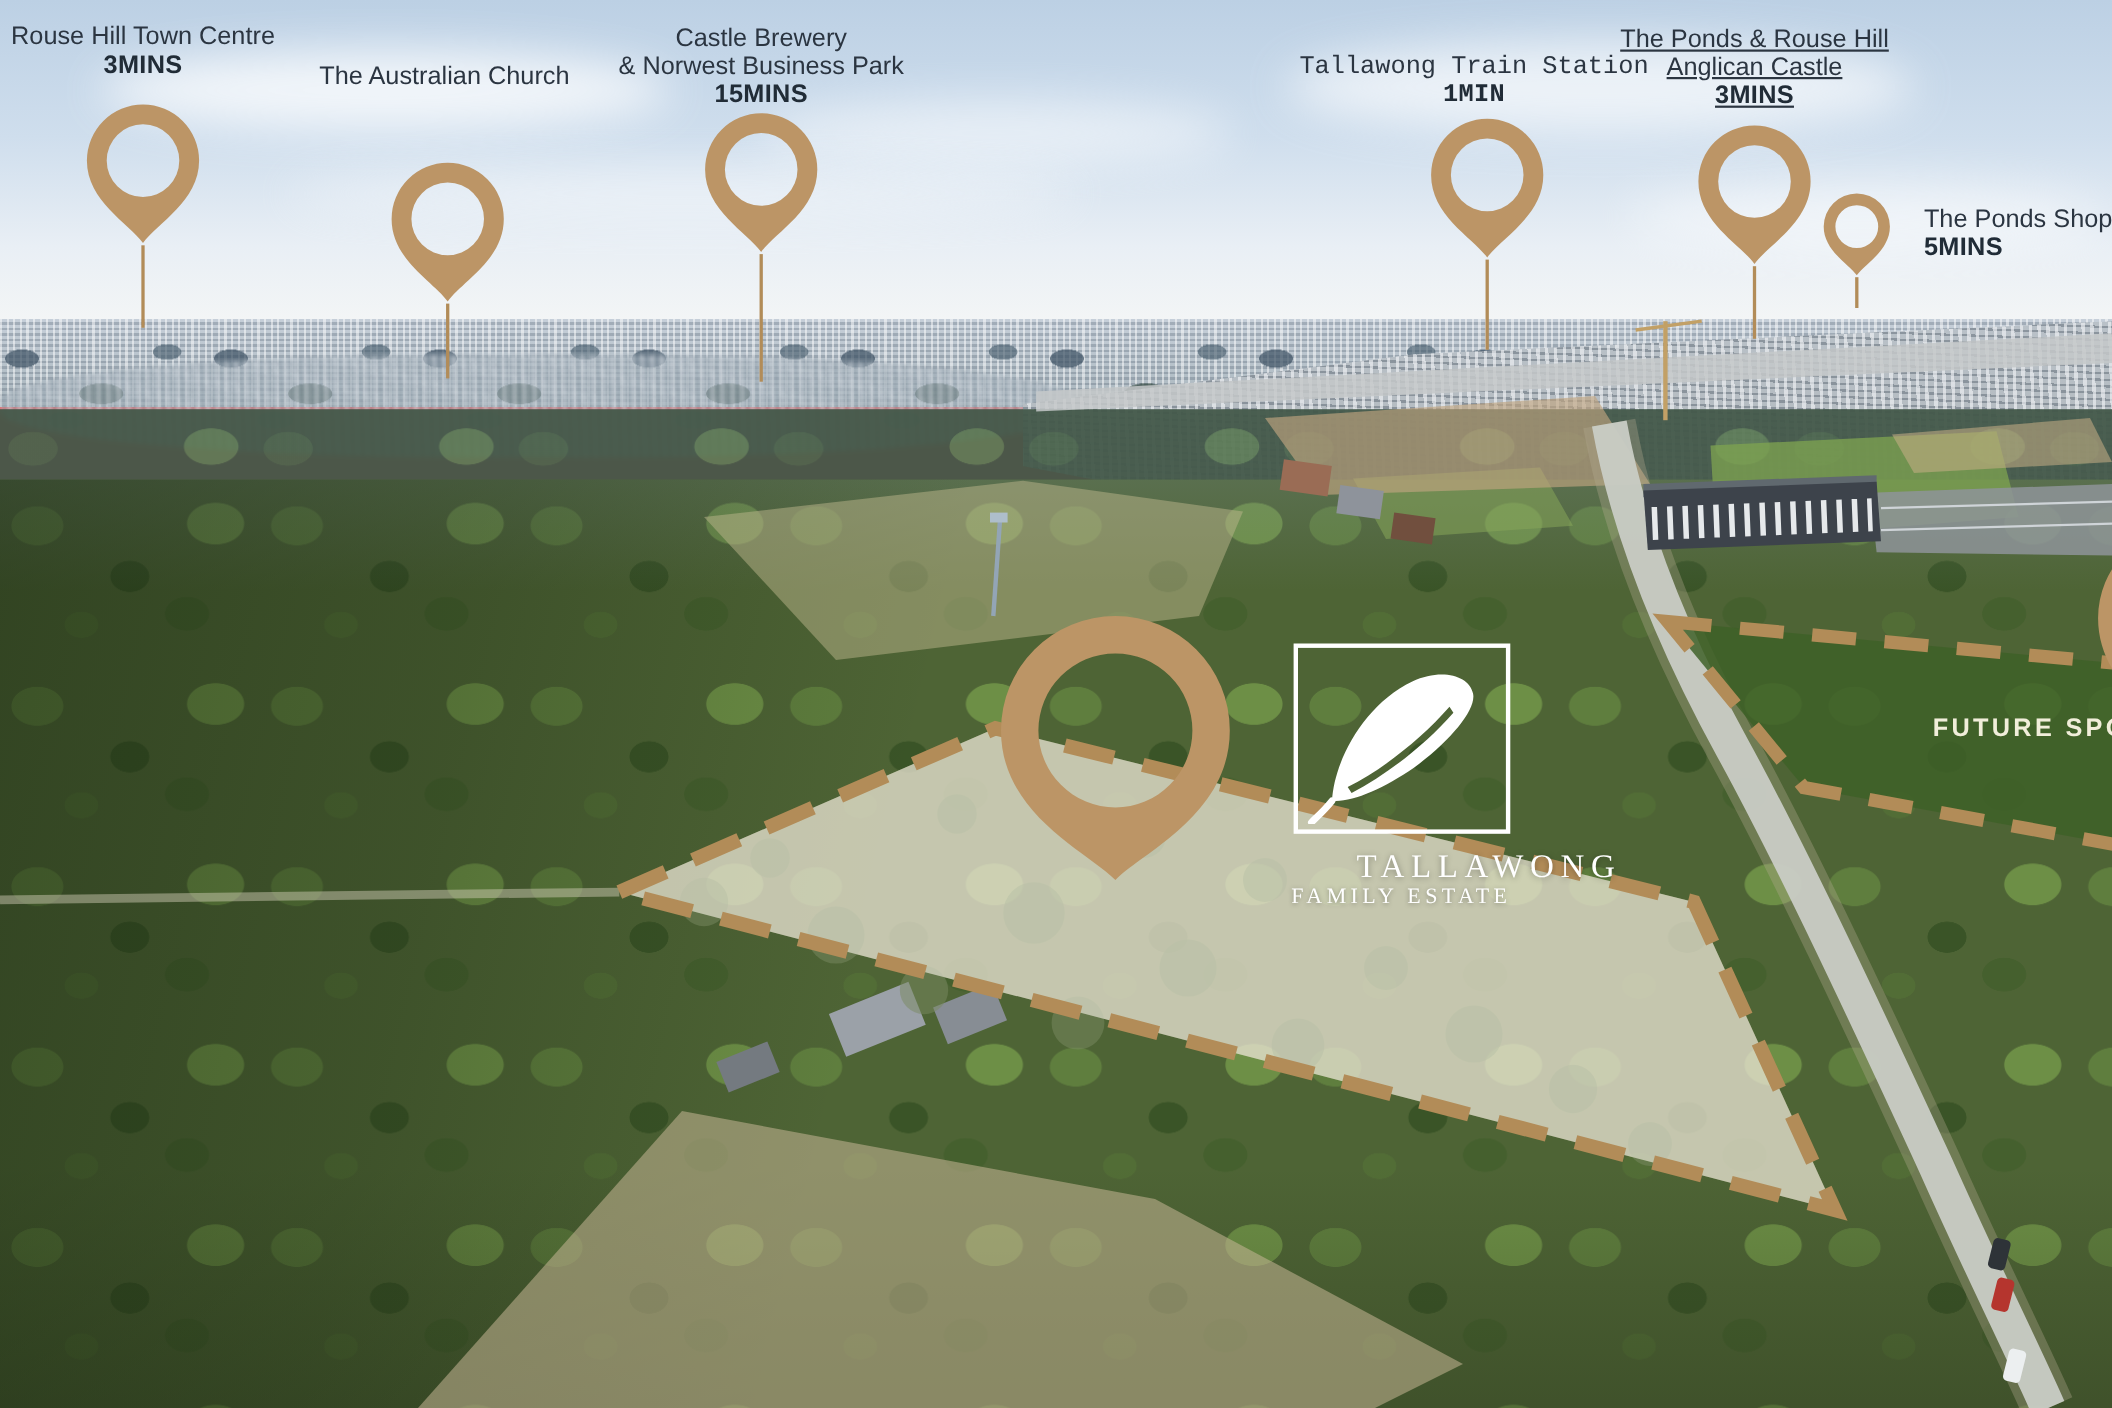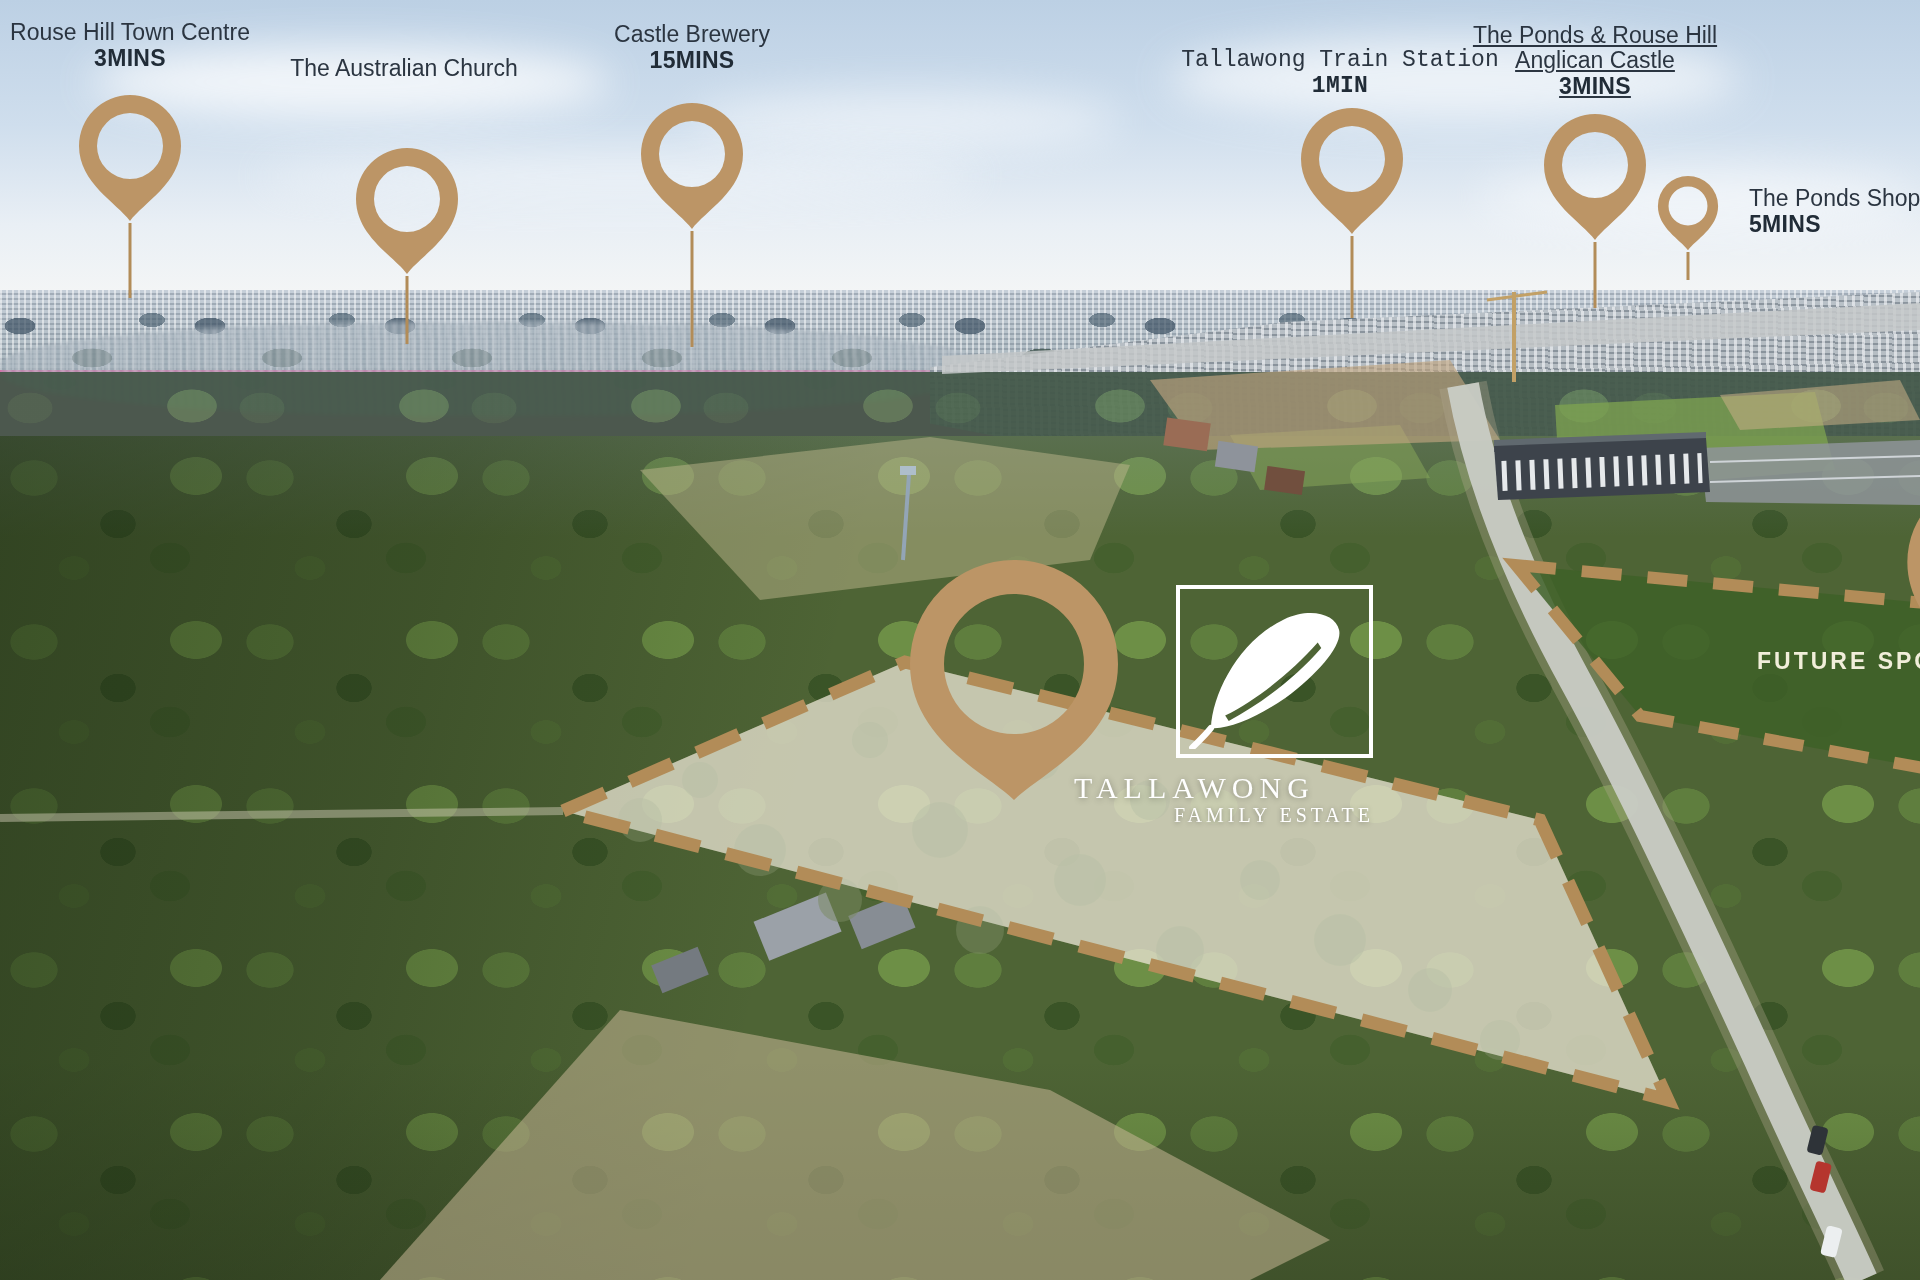--- a/index.html
+++ b/index.html
@@ -1,18 +1,18 @@
 <!DOCTYPE html>
 <html><head>
 <meta charset="utf-8">
 <title>Tallawong Family Estate</title>
 <style>
   html,body{margin:0;padding:0;background:#222;}
   #stage{position:relative;width:1920px;height:1280px;overflow:hidden;
-         font-family:"Liberation Sans",sans-serif;background:#ec4899;}
+         font-family:"Liberation Sans",sans-serif;background:#ef4444;}
   #stage > div{position:absolute;}
 
   
   .sky{left:0;top:0;width:1920px;height:312px;
        background:linear-gradient(180deg,#bcd0e4 0%,#cfdeed 40%,#e9eff5 72%,#f6f7f6 100%);}
   .cloud{background:#fff;border-radius:50%;filter:blur(20px);}
   .c1{left:90px;top:46px;width:520px;height:72px;opacity:.75;}
   .c2{left:690px;top:92px;width:430px;height:58px;opacity:.5;}
   .c3{left:1170px;top:38px;width:570px;height:82px;opacity:.65;}
   .c4{left:1480px;top:168px;width:430px;height:58px;opacity:.5;}
@@ -77,21 +77,21 @@
   .m6{left:1749px;top:186px;width:320px;text-align:left;white-space:nowrap;}
 
   
   .future-label{left:1757px;top:648px;font-size:23px;font-weight:bold;letter-spacing:3px;
       color:#f1eeda;white-space:nowrap;}
 
   
   .logo-box{left:1176px;top:585px;width:197px;height:173px;border:4px solid #ffffff;
       box-sizing:border-box;}
   .logo-box svg{position:absolute;left:6px;top:5px;width:178px;height:155px;}
-  .logo-name{left:1074px;top:771px;width:400px;text-align:left;color:#ffffff;
+  .logo-name{left:1074px;top:771px;width:400px;text-align:right;color:#ffffff;
       font-family:"Liberation Serif",serif;font-size:30px;letter-spacing:6px;
       text-shadow:0 1px 6px rgba(0,0,0,.35);}
   .logo-sub{left:1074px;top:804px;width:400px;text-align:center;color:#ffffff;
       font-family:"Liberation Serif",serif;font-size:20px;letter-spacing:4px;
       text-shadow:0 1px 5px rgba(0,0,0,.35);}
 </style>
 </head>
 <body>
 
 <div id="stage">
@@ -216,20 +216,21 @@
 
   <div class="mlabel m1">
     <div>Rouse Hill Town Centre</div>
     <div class="mtime">3MINS</div>
   </div>
   <div class="mlabel m2">
     <div>The Australian Church</div>
   </div>
   <div class="mlabel m3">
     <div>Castle Brewery</div>
+    <div>&amp; Norwest Business Park</div>
     <div class="mtime">15MINS</div>
   </div>
   <div class="mlabel m4">
     <div>Tallawong Train Station</div>
     <div class="mtime">1MIN</div>
   </div>
   <div class="mlabel m5">
     <div>The Ponds &amp; Rouse Hill</div>
     <div>Anglican Castle</div>
     <div class="mtime">3MINS</div>

